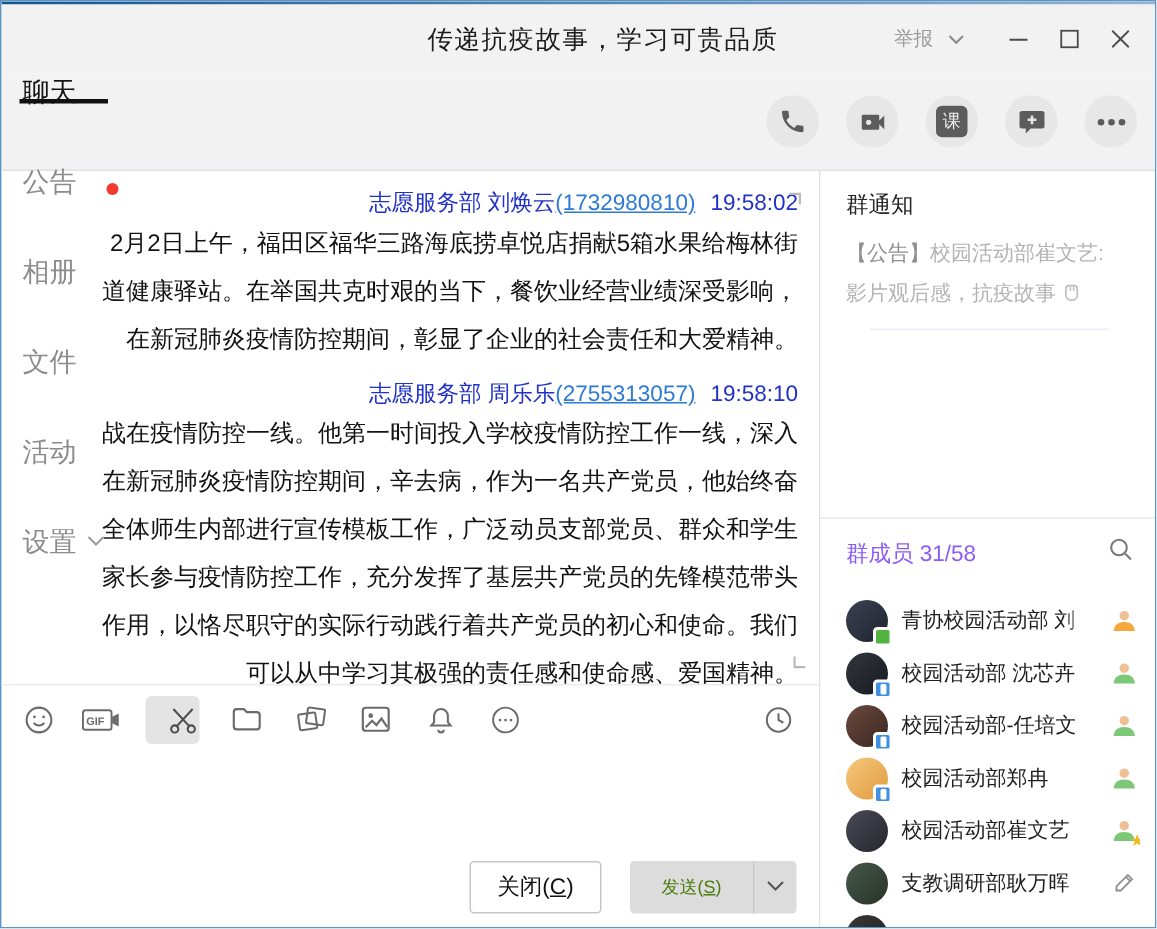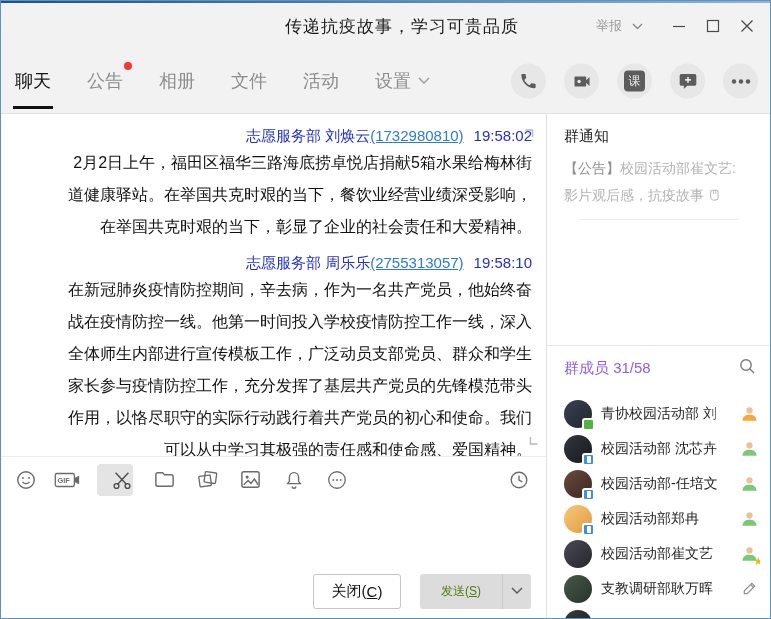--- a/index.html
+++ b/index.html
@@ -15,21 +15,21 @@
   .controls { position:absolute; right:6px; top:0; height:100%;
               display:flex; align-items:center; }
   .report { color:#9b9b9b; font-size:13px; cursor:pointer; margin-right:2px; }
   .ctl { width:34px; height:30px; display:flex; align-items:center;
          justify-content:center; cursor:pointer; }
   .ctl.narrow { width:26px; margin-right:12px; }
 
   
   .tabbar { height:65px; background:#f2f2f2; border-bottom:1px solid #dfe2e8;
             position:relative; display:flex; align-items:stretch; }
-  .tabs { display:flex; margin-left:14px; gap:36px; }
+  .tabs { display:flex; margin-left:14px; gap:36px;flex-direction:column; }
   .tab { position:relative; display:flex; align-items:center; font-size:18px;
          color:#8c8c8c; cursor:pointer; }
   .tab.active { color:#141414; }
   .tab.active::after { content:""; position:absolute; left:-2px; right:-2px;
          bottom:4px; height:3px; background:#111; }
   .tab .dot { position:absolute; top:13px; right:-9px; width:8px; height:8px;
          border-radius:50%; background:#f23a2e; }
   .tab .tab-caret { margin-left:7px; display:flex; }
   .tab-actions { position:absolute; right:12px; top:50%;
          transform:translateY(-50%); display:flex; gap:18px; }
@@ -210,31 +210,31 @@
             </svg>
         </span>
 
         <div>
           <div class="msg-header">
             <span>志愿服务部 刘焕云</span><span class="uin-link">(1732980810)</span><span class="msg-time">19:58:02</span>
           </div>
           <div class="msg-body">
             <div>2月2日上午，福田区福华三路海底捞卓悦店捐献5箱水果给梅林街</div>
             <div>道健康驿站。在举国共克时艰的当下，餐饮业经营业绩深受影响，</div>
-            <div>在举国共克时艰的当下，彰显了企业的社会责任和大爱精神。</div>
+            <div>在新冠肺炎疫情防控期间，彰显了企业的社会责任和大爱精神。</div>
           </div>
         </div>
 
         <div>
           <div class="msg-header">
             <span>志愿服务部 周乐乐</span><span class="uin-link">(2755313057)</span><span class="msg-time">19:58:10</span>
           </div>
           <div class="msg-body">
+            <div>战在疫情防控一线。他第一时间投入学校疫情防控工作一线，深入</div>
             <div>在新冠肺炎疫情防控期间，辛去病，作为一名共产党员，他始终奋</div>
-            <div>战在疫情防控一线。他第一时间投入学校疫情防控工作一线，深入</div>
             <div>全体师生内部进行宣传模板工作，广泛动员支部党员、群众和学生</div>
             <div>家长参与疫情防控工作，充分发挥了基层共产党员的先锋模范带头</div>
             <div>作用，以恪尽职守的实际行动践行着共产党员的初心和使命。我们</div>
             <div>可以从中学习其极强的责任感和使命感、爱国精神。</div>
           </div>
         </div>
 
         <span class="corner-arrow se">
           <svg width="13" height="9" viewBox="0 0 13 9">
               <polyline points="1.5,7.5 6.5,2.5 11.5,7.5" fill="none" stroke="#b8b8b8" stroke-width="1.4"></polyline>

